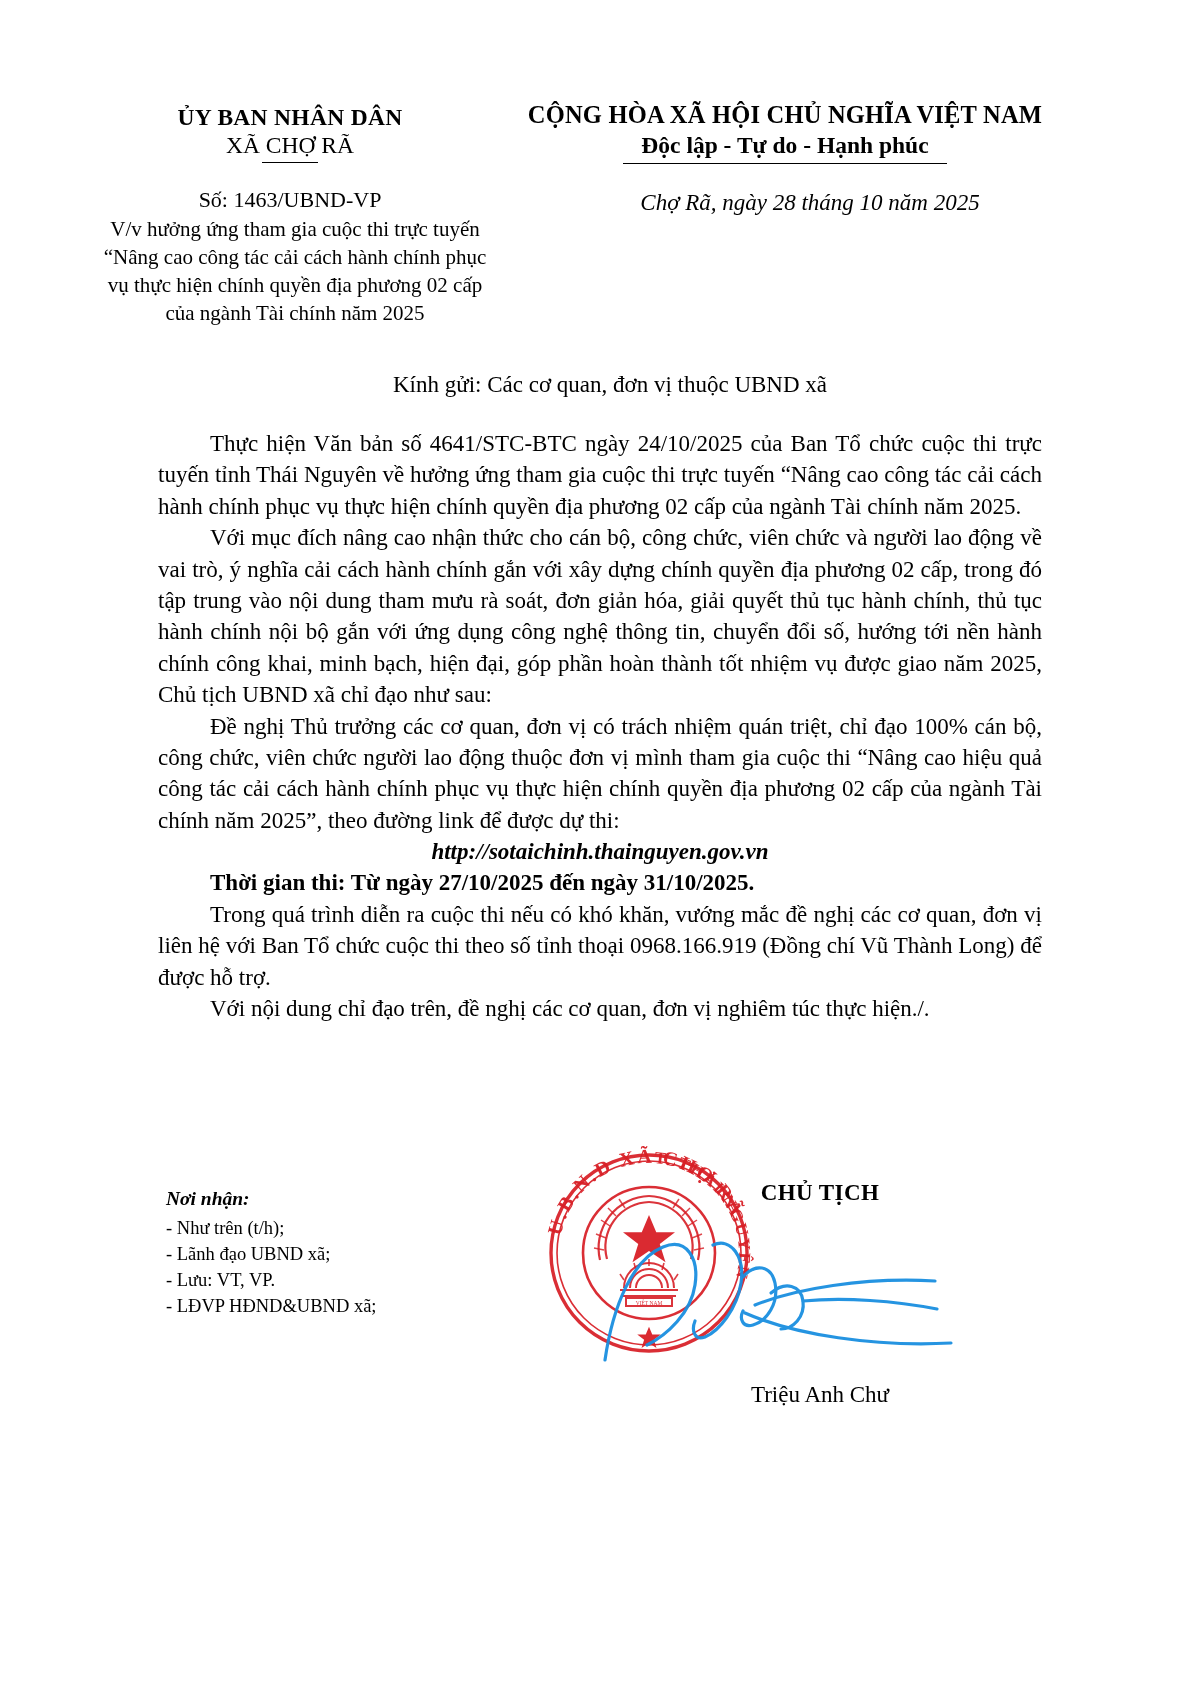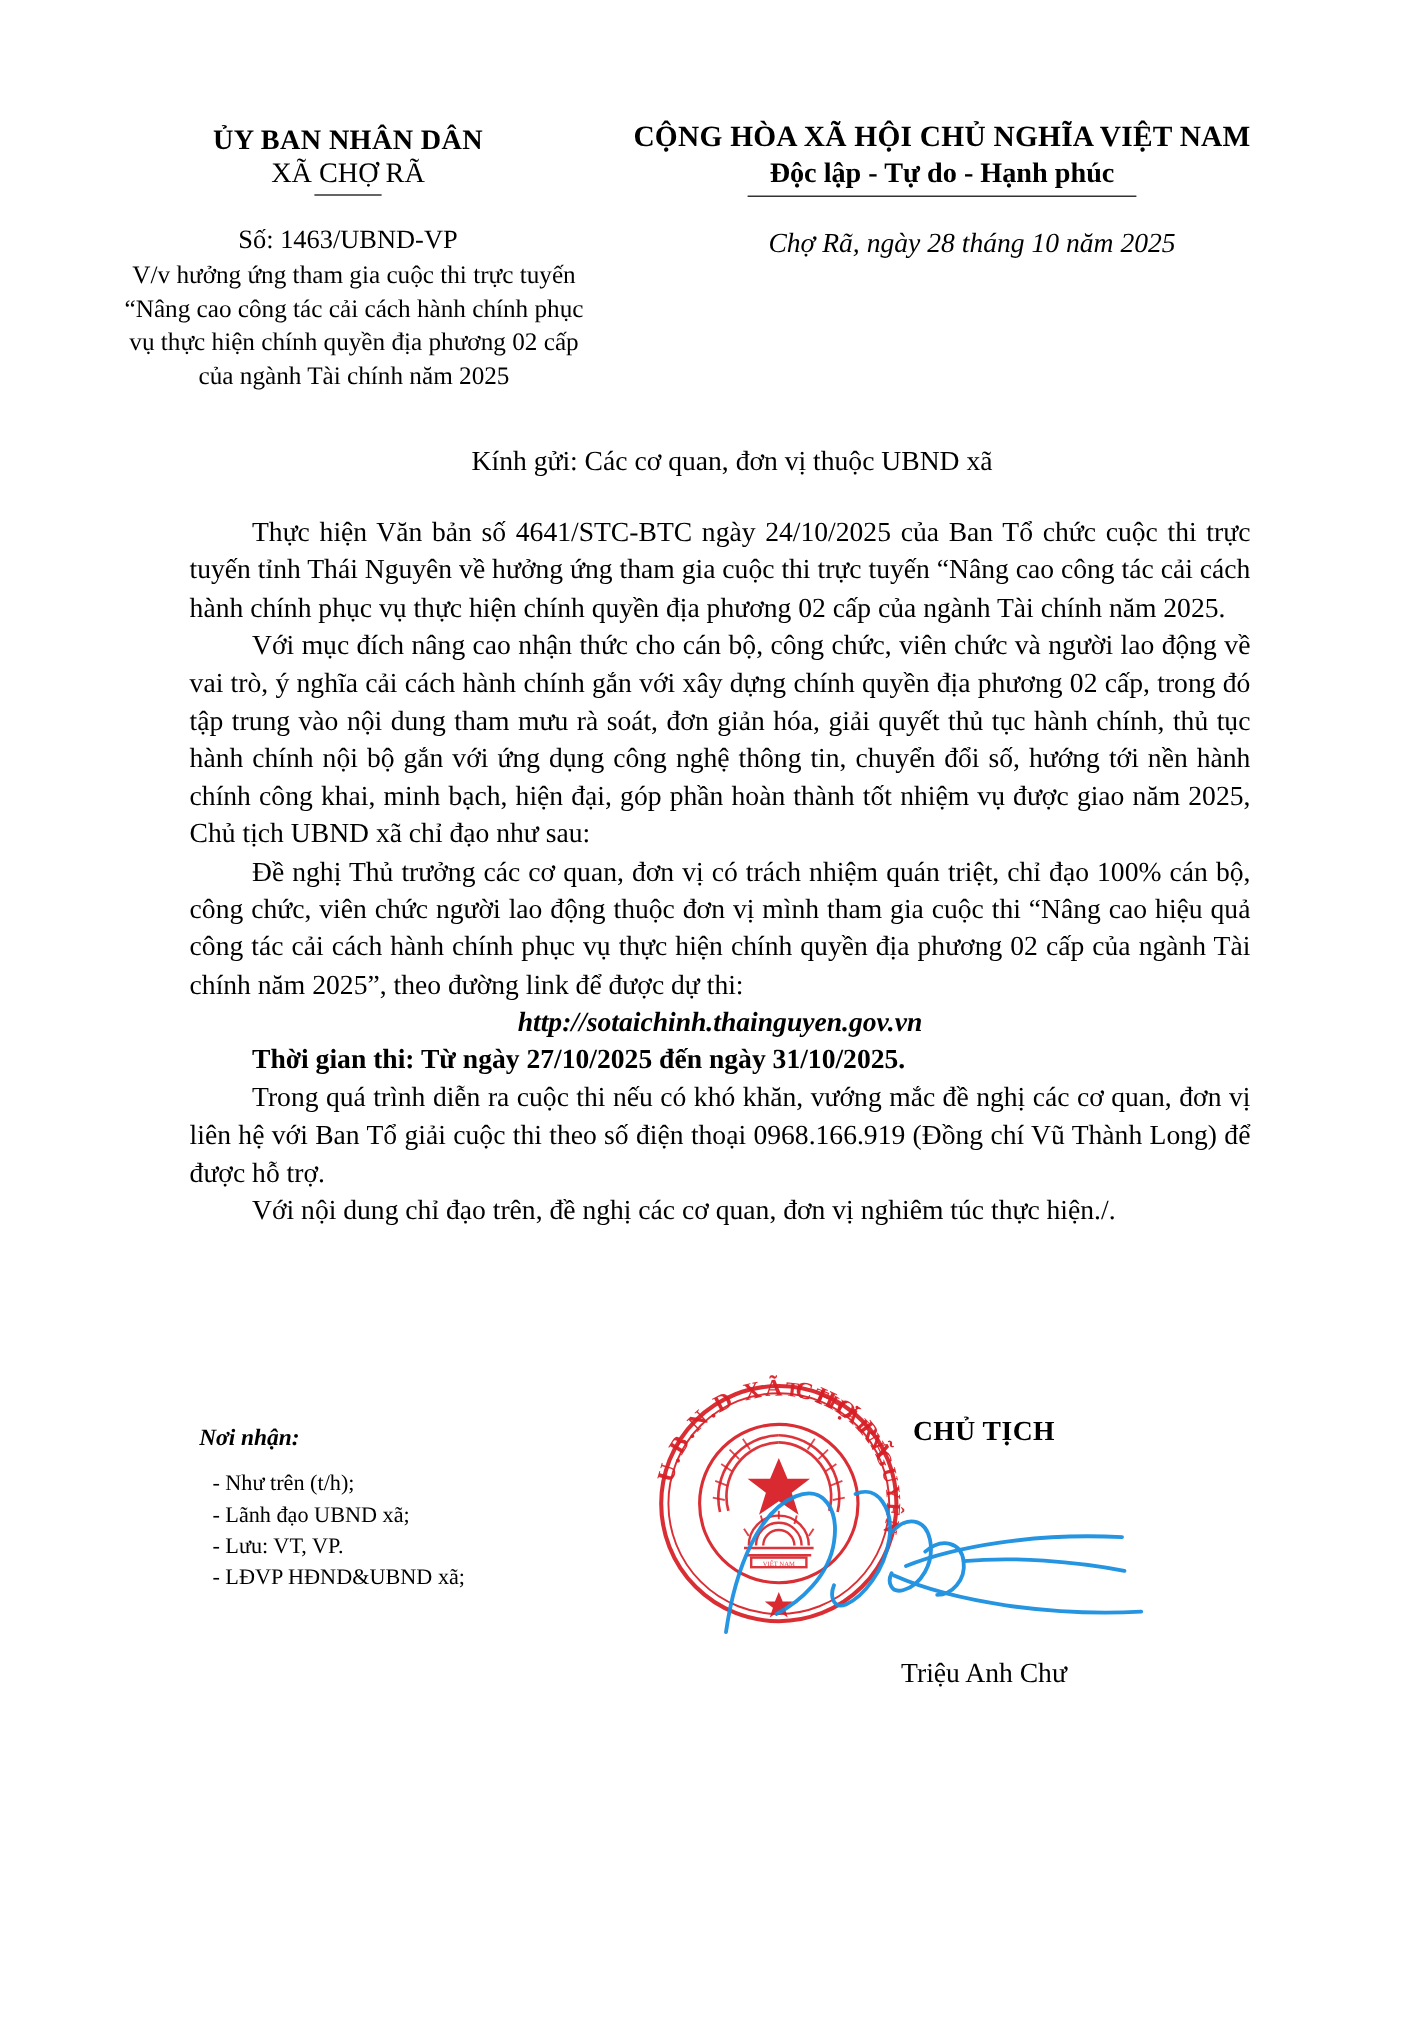--- a/index.html
+++ b/index.html
@@ -158,21 +158,21 @@
     line-height: 1.42;
   }
   .recipients-title {
     font-weight: bold;
     font-style: italic;
     font-size: 19.5px;
     margin-bottom: 2px;
   }
   .recipients-block ul {
     list-style: none;
-    margin: 11px;
+    margin: 0;
     padding: 0;
   }
 
   .signature-block {
     position: absolute;
     left: 600px;
     top: 1180px;
     width: 440px;
     text-align: center;
   }
@@ -239,21 +239,21 @@
   <div class="place-date">Chợ Rã, ngày  28 tháng 10 năm 2025</div>
 
   <div class="recipient">Kính gửi: Các cơ quan, đơn vị thuộc UBND xã</div>
 
   <div class="body-text">
     <p>Thực hiện Văn bản số 4641/STC-BTC ngày 24/10/2025 của Ban Tổ chức cuộc thi trực tuyến tỉnh Thái Nguyên về hưởng ứng tham gia cuộc thi trực tuyến “Nâng cao công tác cải cách hành chính phục vụ thực hiện chính quyền địa phương 02 cấp của ngành Tài chính năm 2025.</p>
     <p>Với mục đích nâng cao nhận thức cho cán bộ, công chức, viên chức và người lao động về vai trò, ý nghĩa cải cách hành chính gắn với xây dựng chính quyền địa phương 02 cấp, trong đó tập trung vào nội dung tham mưu rà soát, đơn giản hóa, giải quyết thủ tục hành chính, thủ tục hành chính nội bộ gắn với ứng dụng công nghệ thông tin, chuyển đổi số, hướng tới nền hành chính công khai, minh bạch, hiện đại, góp phần hoàn thành tốt nhiệm vụ được giao năm 2025, Chủ tịch UBND xã chỉ đạo như sau:</p>
     <p>Đề nghị Thủ trưởng các cơ quan, đơn vị có trách nhiệm quán triệt, chỉ đạo 100% cán bộ, công chức, viên chức người lao động thuộc đơn vị mình tham gia cuộc thi “Nâng cao hiệu quả công tác cải cách hành chính phục vụ thực hiện chính quyền địa phương 02 cấp của ngành Tài chính năm 2025”, theo đường link để được dự thi:</p>
     <p class="center-url">http://sotaichinh.thainguyen.gov.vn</p>
     <p class="bold-line">Thời gian thi: Từ ngày 27/10/2025 đến ngày 31/10/2025.</p>
-    <p>Trong quá trình diễn ra cuộc thi nếu có khó khăn, vướng mắc đề nghị các cơ quan, đơn vị liên hệ với Ban Tổ giải cuộc thi theo số điện thoại 0968.166.919 (Đồng chí Vũ Thành Long) để được hỗ trợ.</p>
+    <p>Trong quá trình diễn ra cuộc thi nếu có khó khăn, vướng mắc đề nghị các cơ quan, đơn vị liên hệ với Ban Tổ chức cuộc thi theo số tỉnh thoại 0968.166.919 (Đồng chí Vũ Thành Long) để được hỗ trợ.</p>
     <p>Với nội dung chỉ đạo trên, đề nghị các cơ quan, đơn vị nghiêm túc thực hiện./.</p>
   </div>
 
   <div class="recipients-block">
     <div class="recipients-title">Nơi nhận:</div>
     <ul>
       <li>- Như trên (t/h);</li>
       <li>- Lãnh đạo UBND xã;</li>
       <li>- Lưu: VT, VP.</li>
       <li>- LĐVP HĐND&amp;UBND xã;</li>

